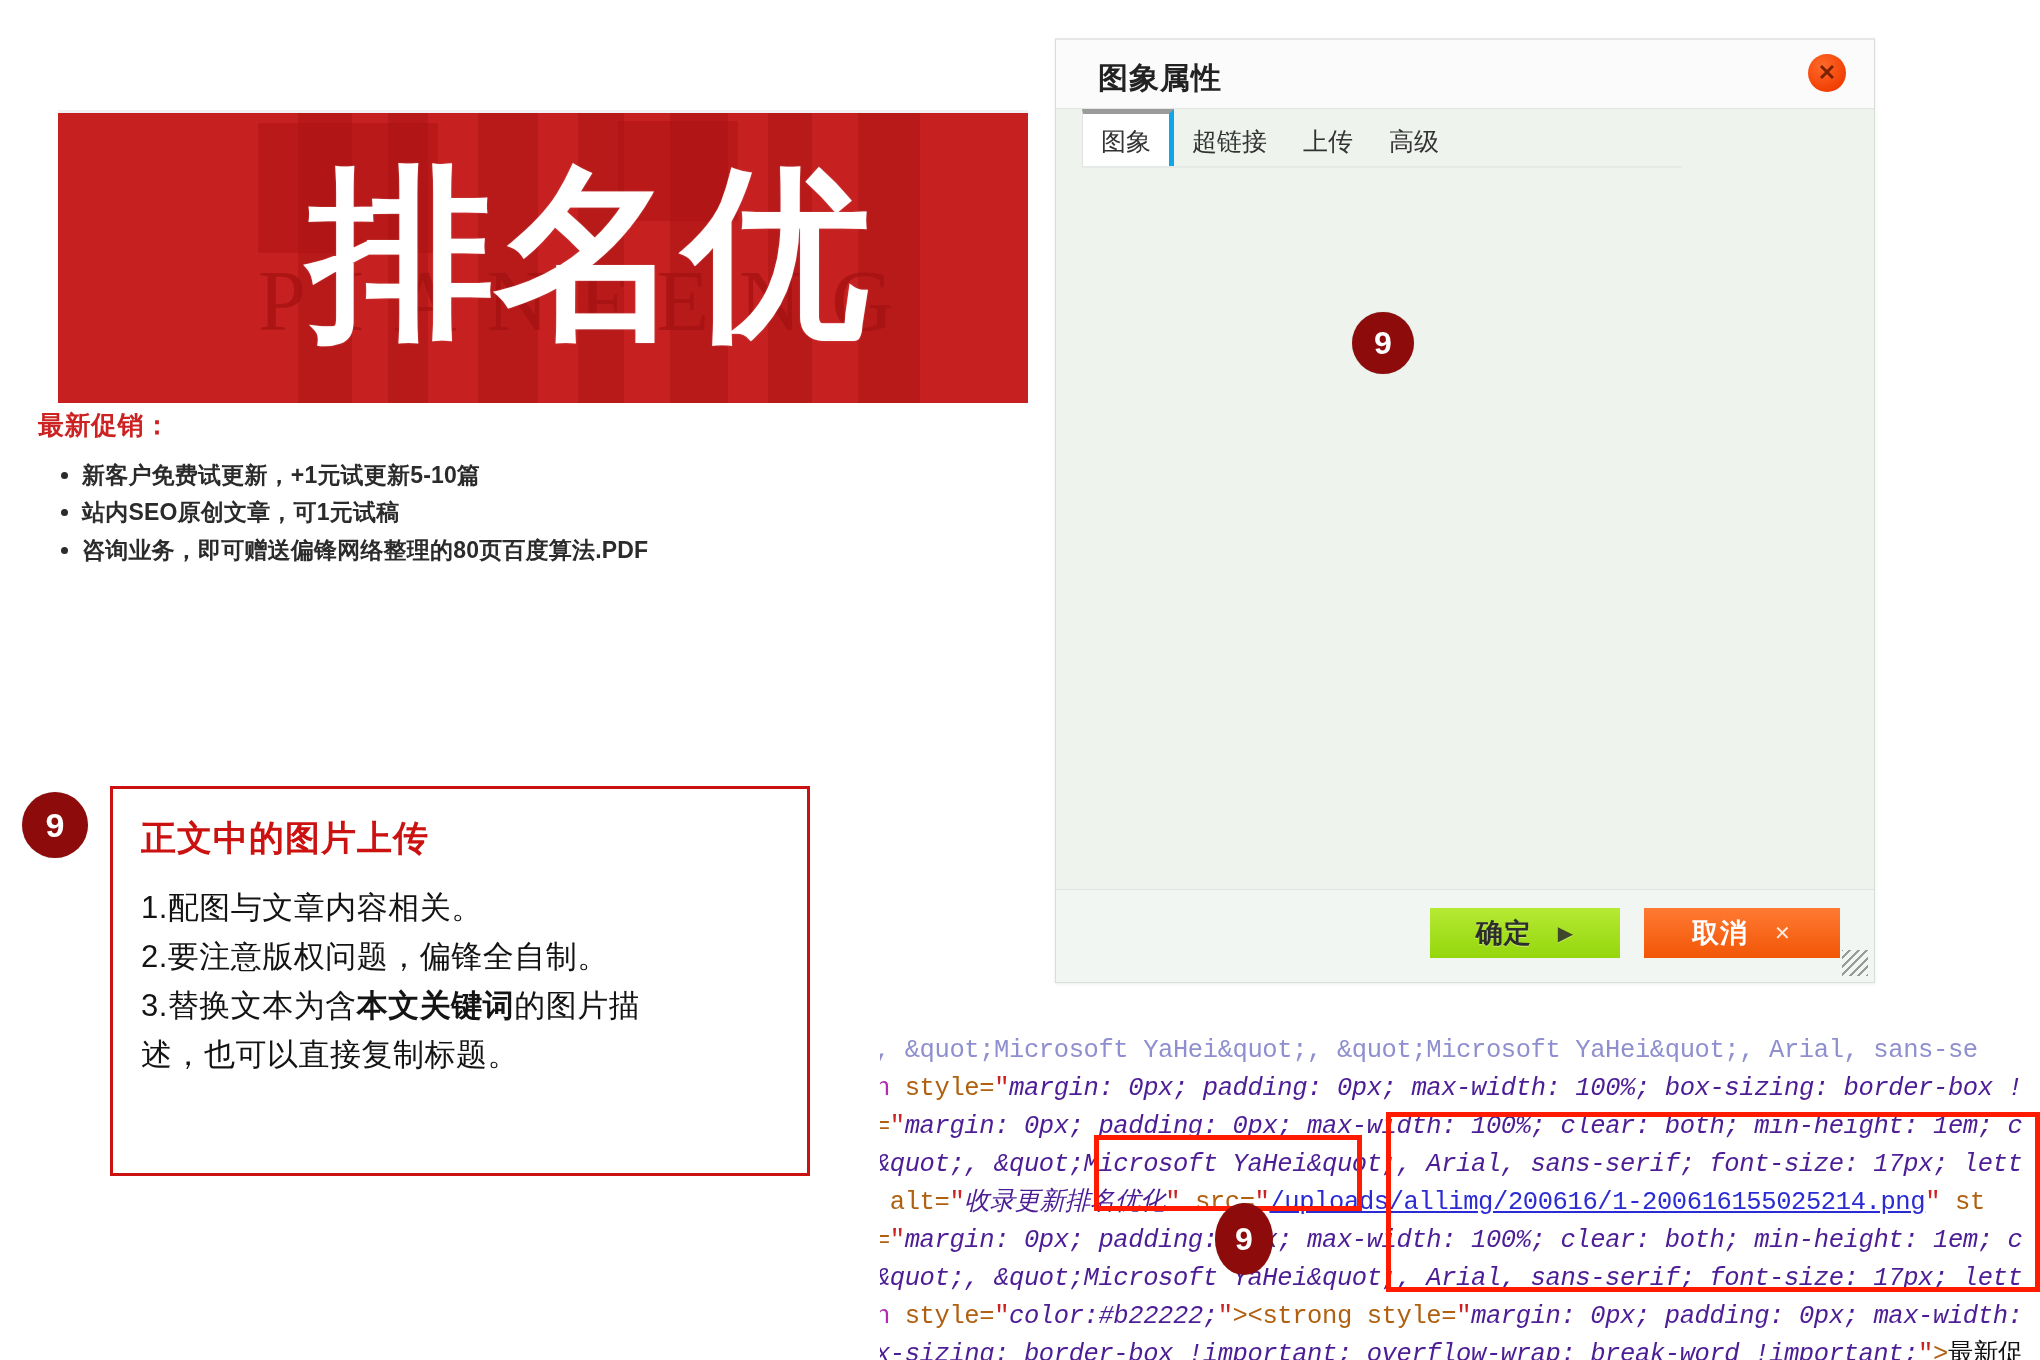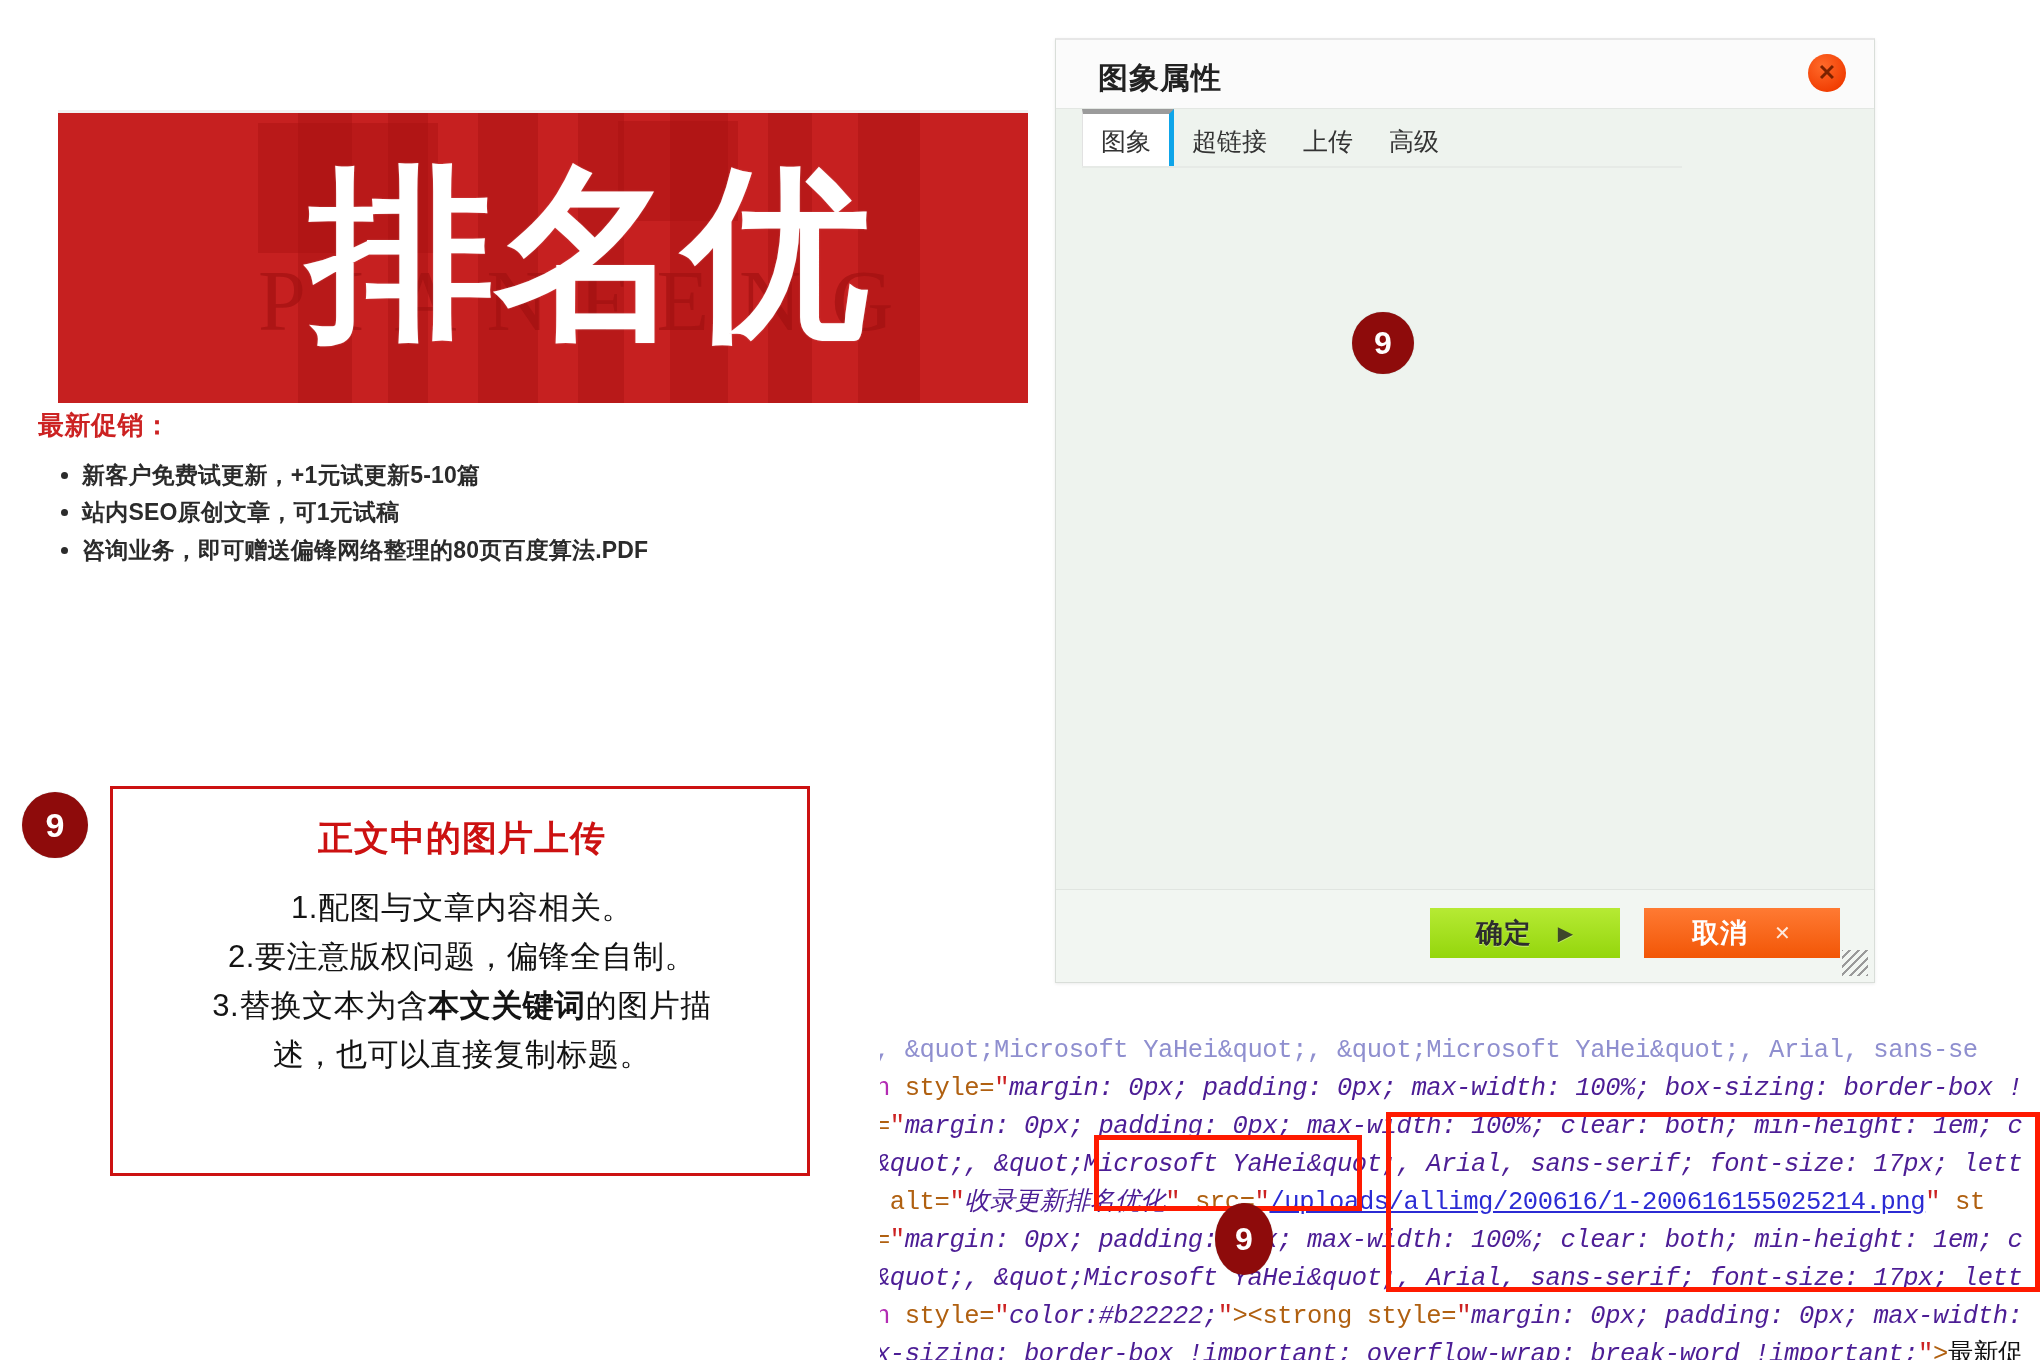--- a/index.html
+++ b/index.html
@@ -45,21 +45,20 @@
   #promo-list li{
     font-size:23px;color:#2b2b2b;line-height:1.62;font-weight:bold;
     letter-spacing:.2px;
   }
 
   
   #callout-box{
     position:absolute;left:110px;top:786px;width:700px;height:390px;
     border:3px solid #cc1111;background:#ffffff;box-sizing:border-box;
     padding:26px 24px 0 28px;
-    text-align:center;
   }
   #callout-title{
     color:#cc1111;font-size:35px;font-weight:bold;letter-spacing:1px;
     margin-bottom:22px;
   }
   .callout-line{
     font-size:31px;color:#141414;line-height:1.58;letter-spacing:.5px;
     white-space:nowrap;
   }
   .callout-line .kw{font-weight:bold;}

